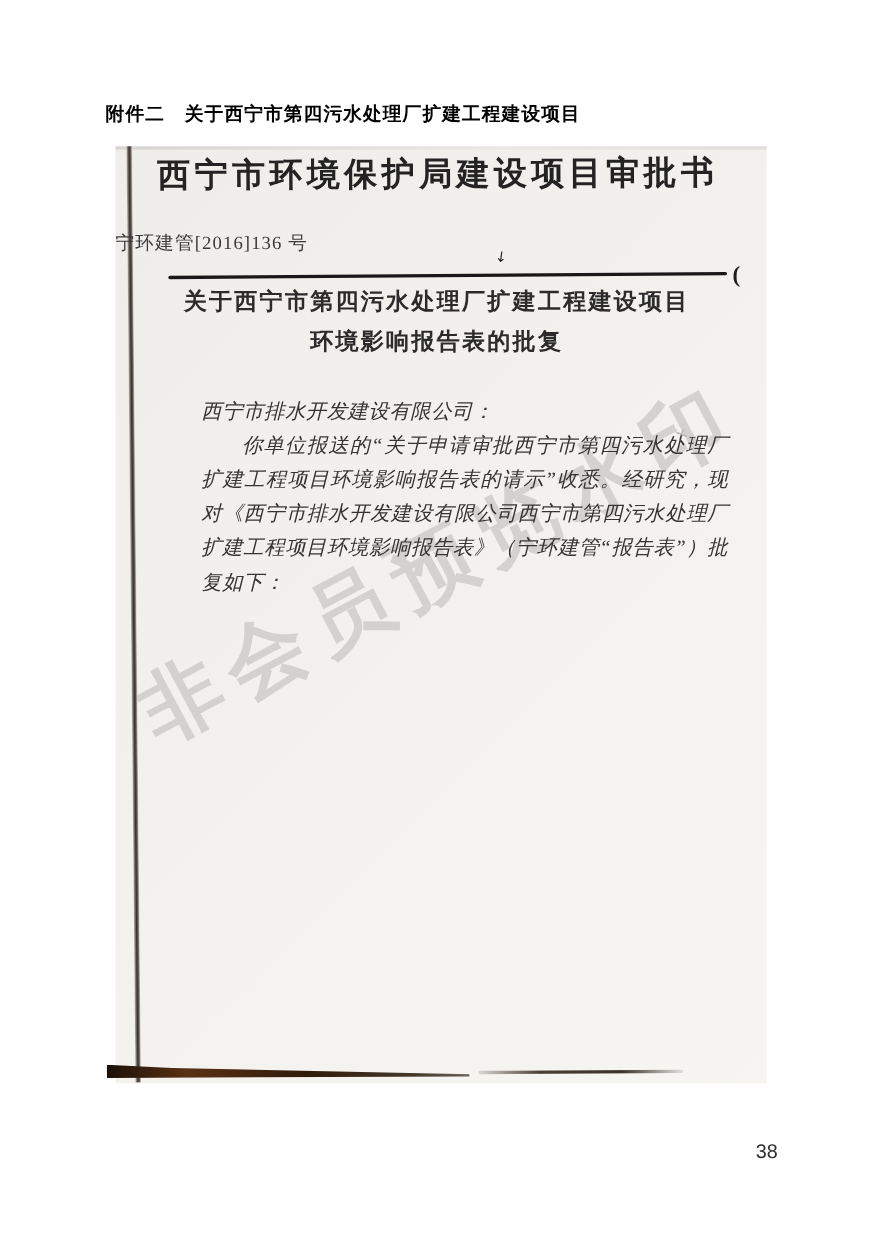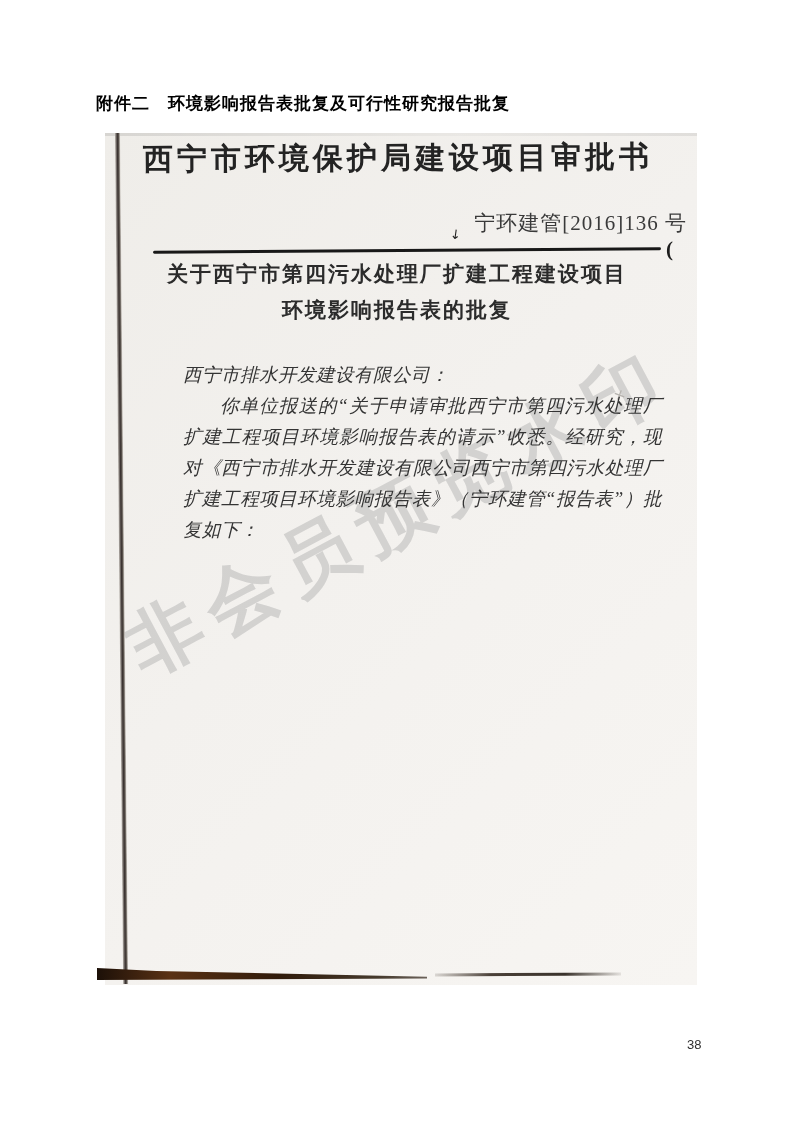--- a/index.html
+++ b/index.html
@@ -50,22 +50,22 @@
     font-size:74px; font-weight:bold; letter-spacing:12px;
     color:#a8a8a8; opacity:.42; white-space:nowrap; pointer-events:none;
   }
 
   .scan-title{
     position:absolute; left:0; right:6px; top:5px; text-align:center;
     font-size:30px; font-weight:600; color:#232323; letter-spacing:4px;
     transform:rotate(-0.3deg);
   }
   .doc-number{
-    position:absolute; left:0; right:10px; top:76px; text-align:right;
-    font-size:21px; color:#3a3a3a; letter-spacing:1px;
+    position:absolute; left:0; right:10px; top:76px; text-align:left;
+    font-size:17px; color:#3a3a3a; letter-spacing:1px;
   }
   .arrow-mark{
     position:absolute; left:345px; top:94px; font-size:13px; color:#1d1d1d;
     font-family:"DejaVu Sans",sans-serif; transform:rotate(8deg);
   }
   .rule{
     position:absolute; left:48px; top:116px; width:508px; height:3px;
     background:#181818; transform:rotate(-0.4deg); border-radius:2px;
   }
   .paren-mark{
@@ -86,27 +86,27 @@
     font-size:18.5px; line-height:31px; color:#343434; letter-spacing:.5px;
     text-align:justify;
   }
   .body-text p{ text-align:justify;font-style:italic; }
   .body-text p.indent{ text-indent:2em; }
   .recipient{ text-align:left; }
 
   .page-number{
     position:absolute; left:687px; top:1037px;
     font-family:"Liberation Sans","DejaVu Sans",sans-serif;
-    font-size:13px; color:#2f2f2f;
+    font-size:18px; color:#2f2f2f;
   }
 </style>
 </head>
 <body>
 
-<div class="attachment-header">附件二　环境影响报告表批复及可行性研究报告批复</div>
+<div class="attachment-header">附件二　关于西宁市第四污水处理厂扩建工程建设项目</div>
 
 <div class="scan">
 
   <div class="watermark">非会员预览水印</div>
 
   <div class="spine-shadow"></div>
   <div class="bottom-edge-left"></div>
   <div class="bottom-edge-right"></div>
 
   <div class="scan-title">西宁市环境保护局建设项目审批书</div>

